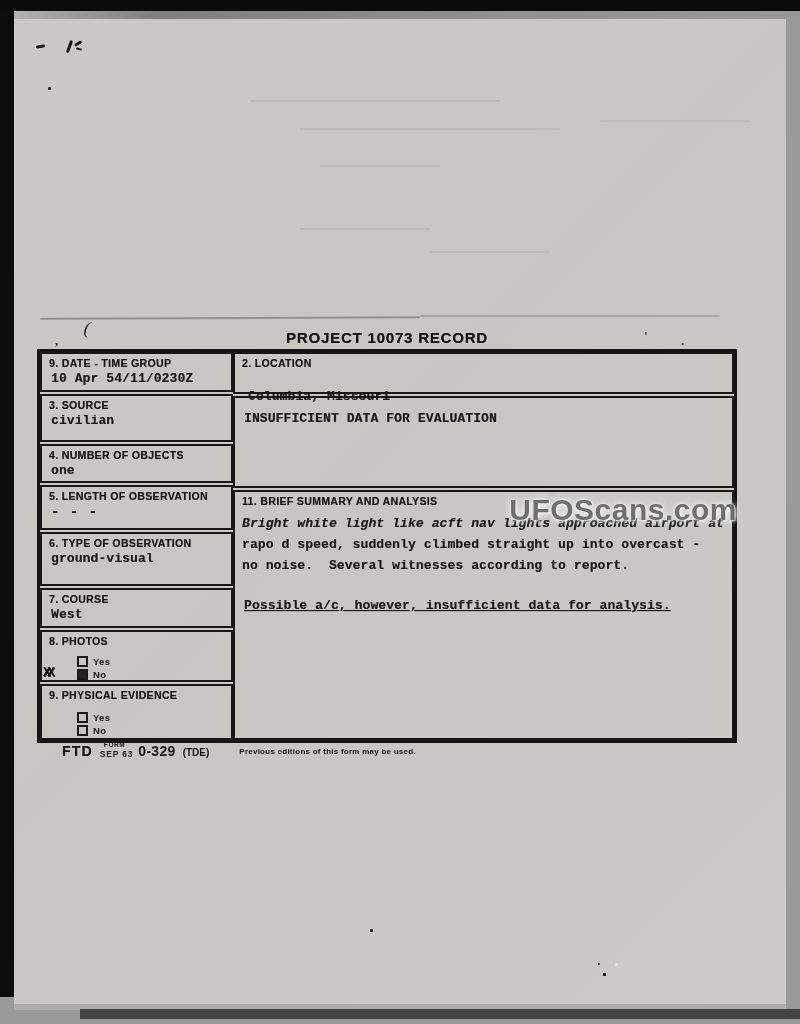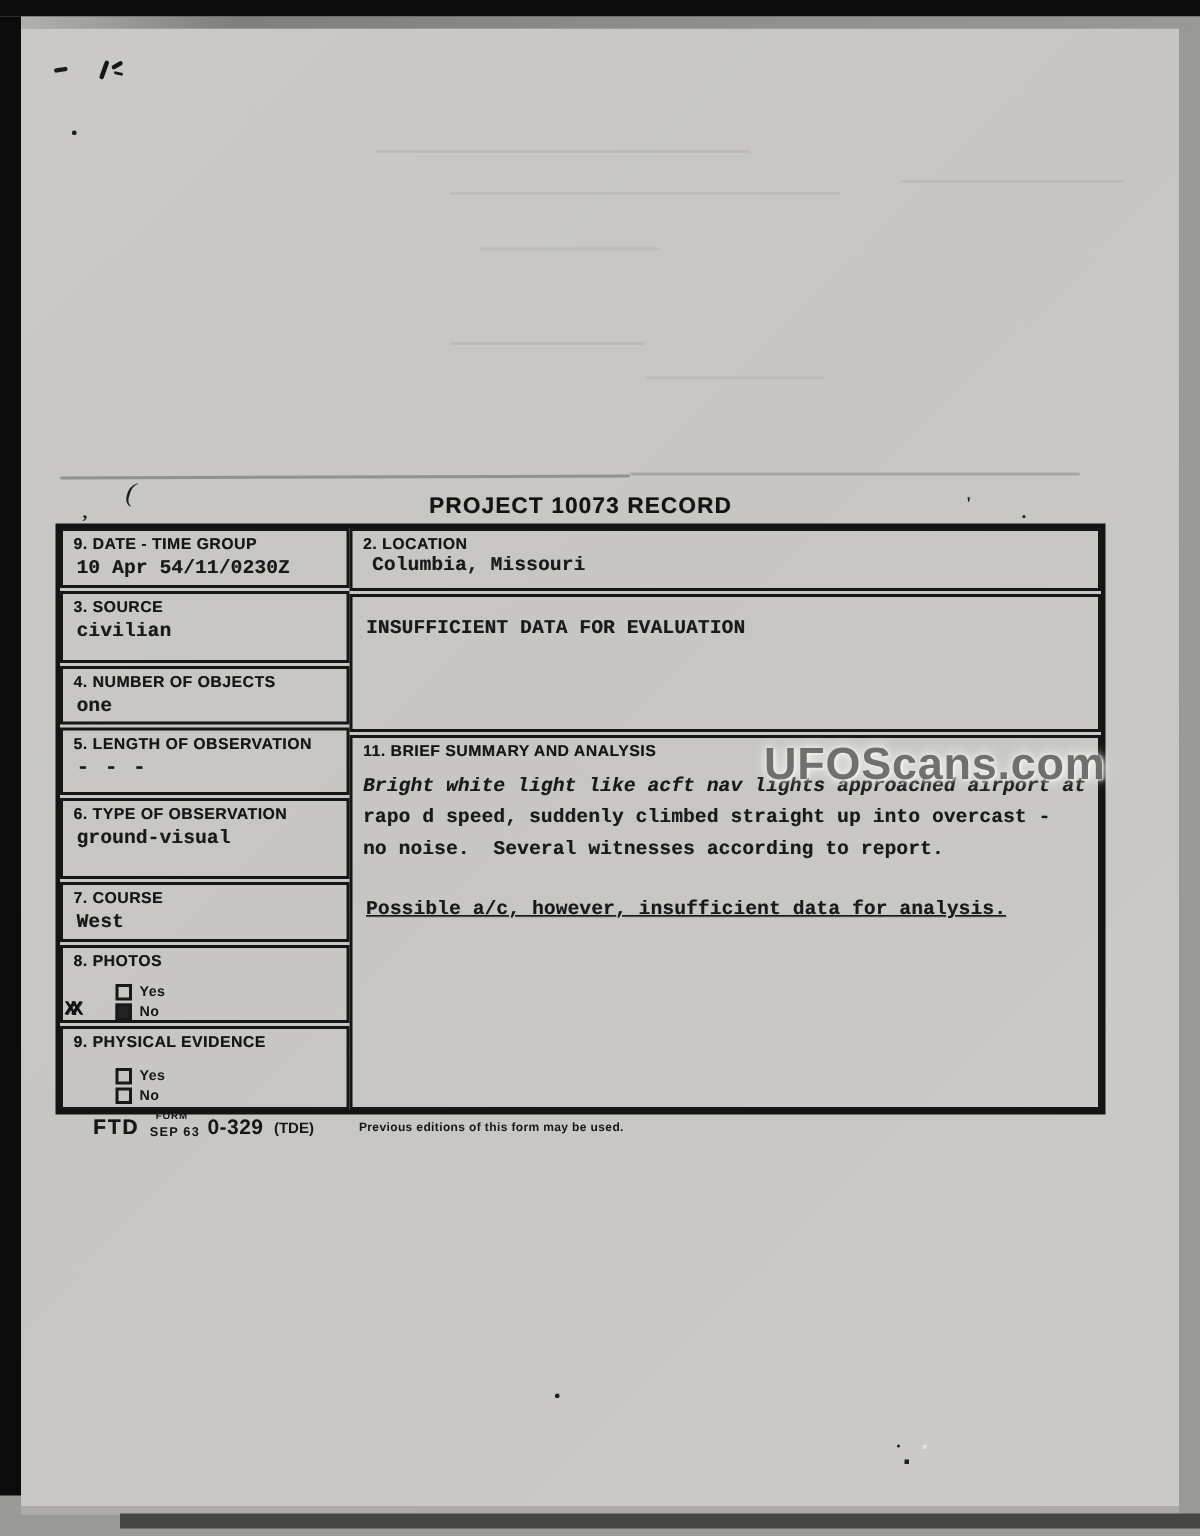--- a/index.html
+++ b/index.html
@@ -169,21 +169,21 @@
         <span class="cb"></span>
         <span class="cb-text">No</span>
       </div>
     </div>
 
   </div>
   <div class="col-right">
 
     <div class="cell h-loc">
       <div class="cell-label">2. LOCATION</div>
-      <div class="type-val" style="margin-left:6px;margin-top:0;">Columbia, Missouri</div>
+      <div class="type-val" style="margin-left:6px;margin-top:20px;">Columbia, Missouri</div>
     </div>
 
     <div class="cell h-con">
       <div class="type-val conclusion-val">INSUFFICIENT DATA FOR EVALUATION</div>
     </div>
 
     <div class="cell h-sum">
       <div class="cell-label">11. BRIEF SUMMARY AND ANALYSIS</div>
       <div class="summary-lines">
         <div class="type-val" style="margin:0;font-style:italic;">Bright white light like acft nav lights approached airport at</div>

